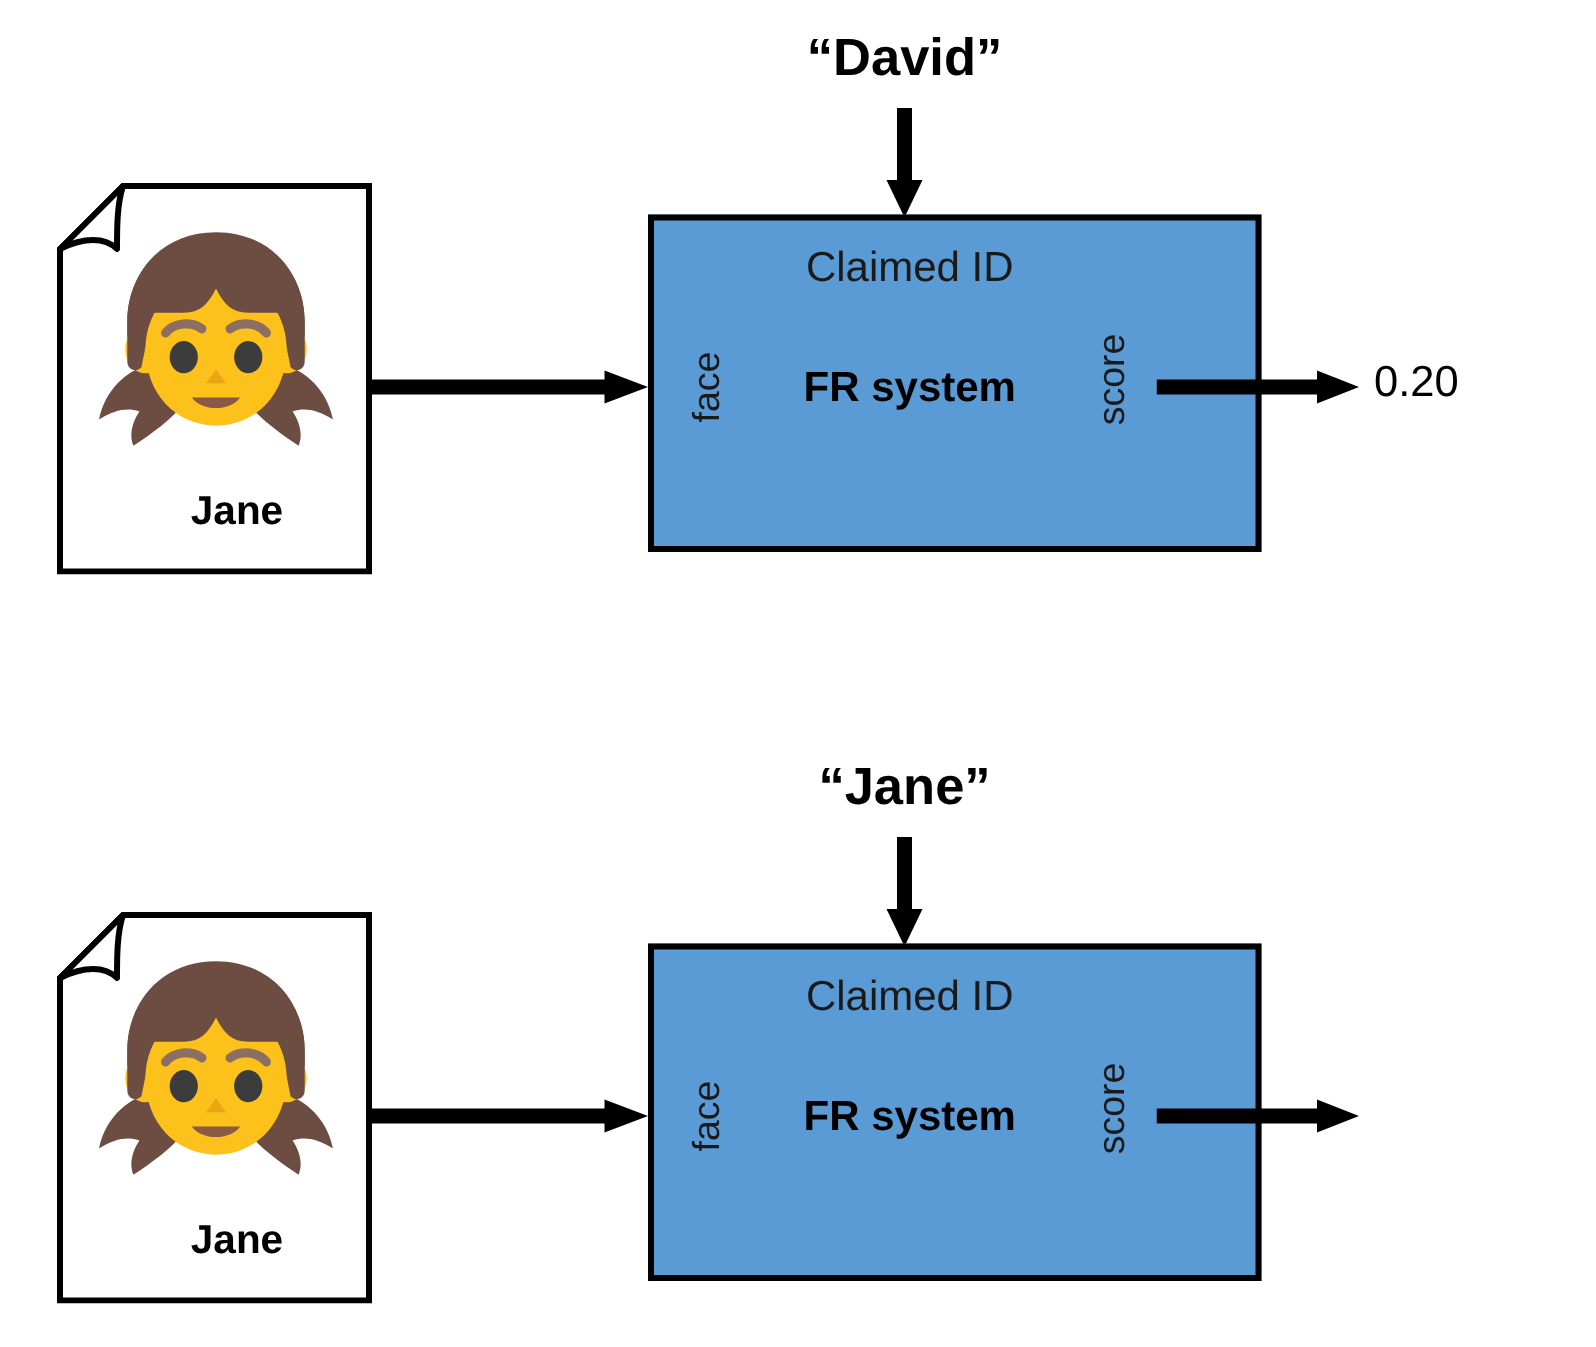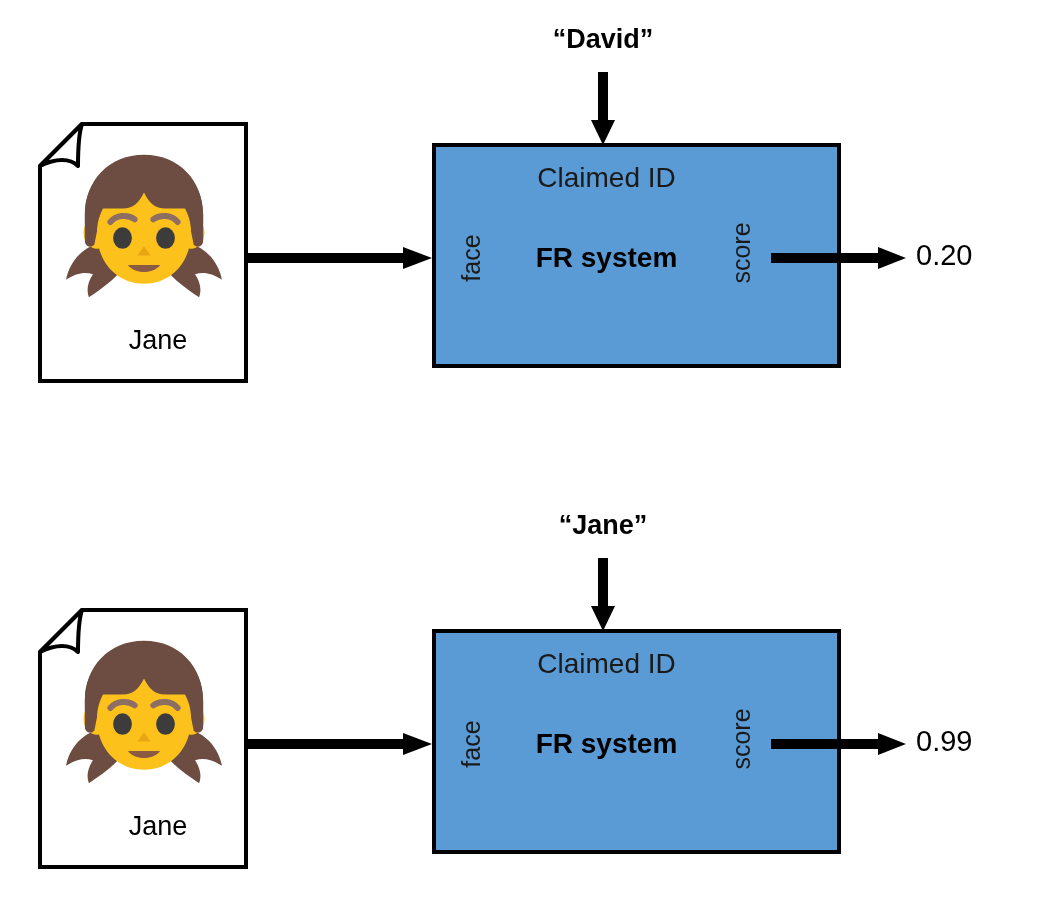--- a/index.html
+++ b/index.html
@@ -45,21 +45,21 @@
     width: 172px;
     height: 172px;
   }
   .doc-name {
     position: absolute;
     left: 0;
     top: 202px;
     width: 240px;
     text-align: center;
     font-size: 27px;
-    font-weight: normal;
+    font-weight: bold;
     letter-spacing: 0px;
     line-height: 32px;
   }
 
   
   .arrow-h {
     position: absolute;
     height: 26px;
   }
   .arrow-in {
@@ -84,21 +84,21 @@
   }
   .arrow-v svg { display: block; }
 
   
   .claim-text {
     position: absolute;
     left: 453px;
     top: 22px;
     width: 300px;
     text-align: center;
-    font-size: 27px;
+    font-size: 35px;
     font-weight: bold;
     line-height: 34px;
   }
 
   
   .fr-box {
     position: absolute;
     left: 432px;
     top: 143px;
     width: 409px;
@@ -303,16 +303,15 @@
       <div class="side-label label-score">score</div>
     </div>
 
     <div class="arrow-h arrow-out">
       <svg width="137" height="26" viewBox="0 0 137 26">
         <line x1="0" y1="13" x2="112" y2="13" stroke="#000000" stroke-width="10"></line>
         <polygon points="107,2 135,13 107,24" fill="#000000"></polygon>
       </svg>
     </div>
 
-    <div class="score-value">0.99</div>
   </div>
 
 </div>
 
 </body></html>

